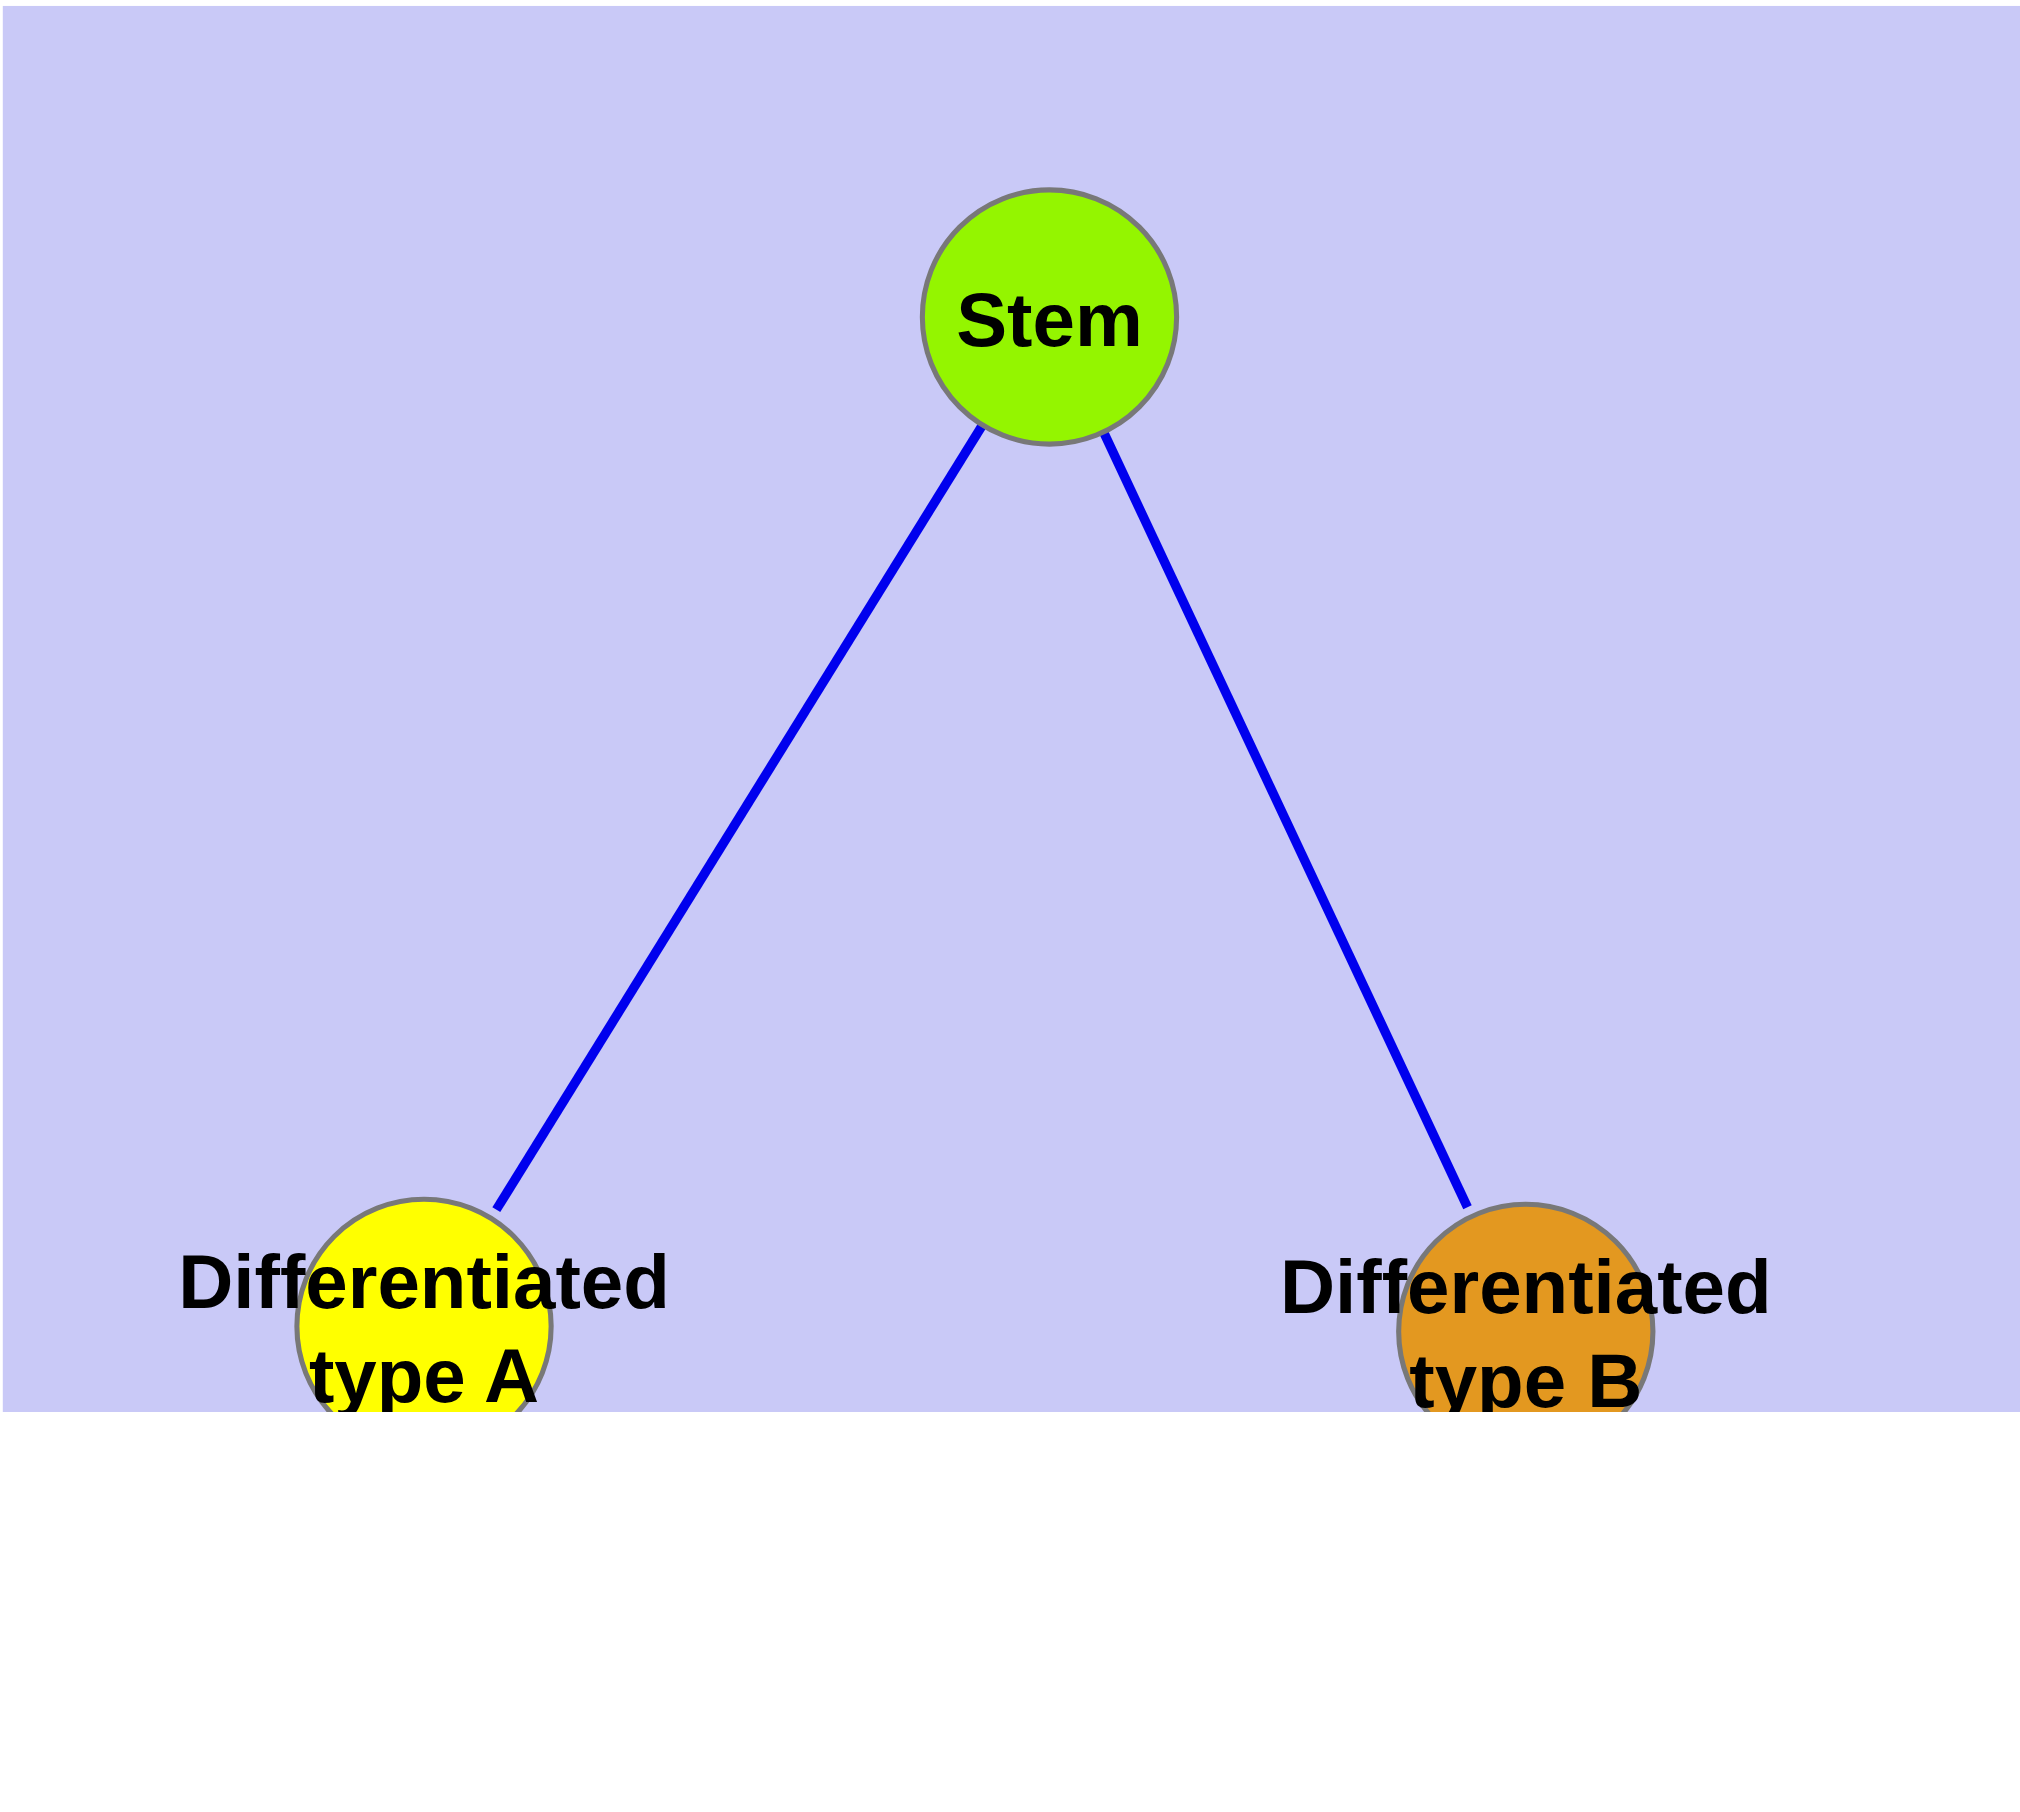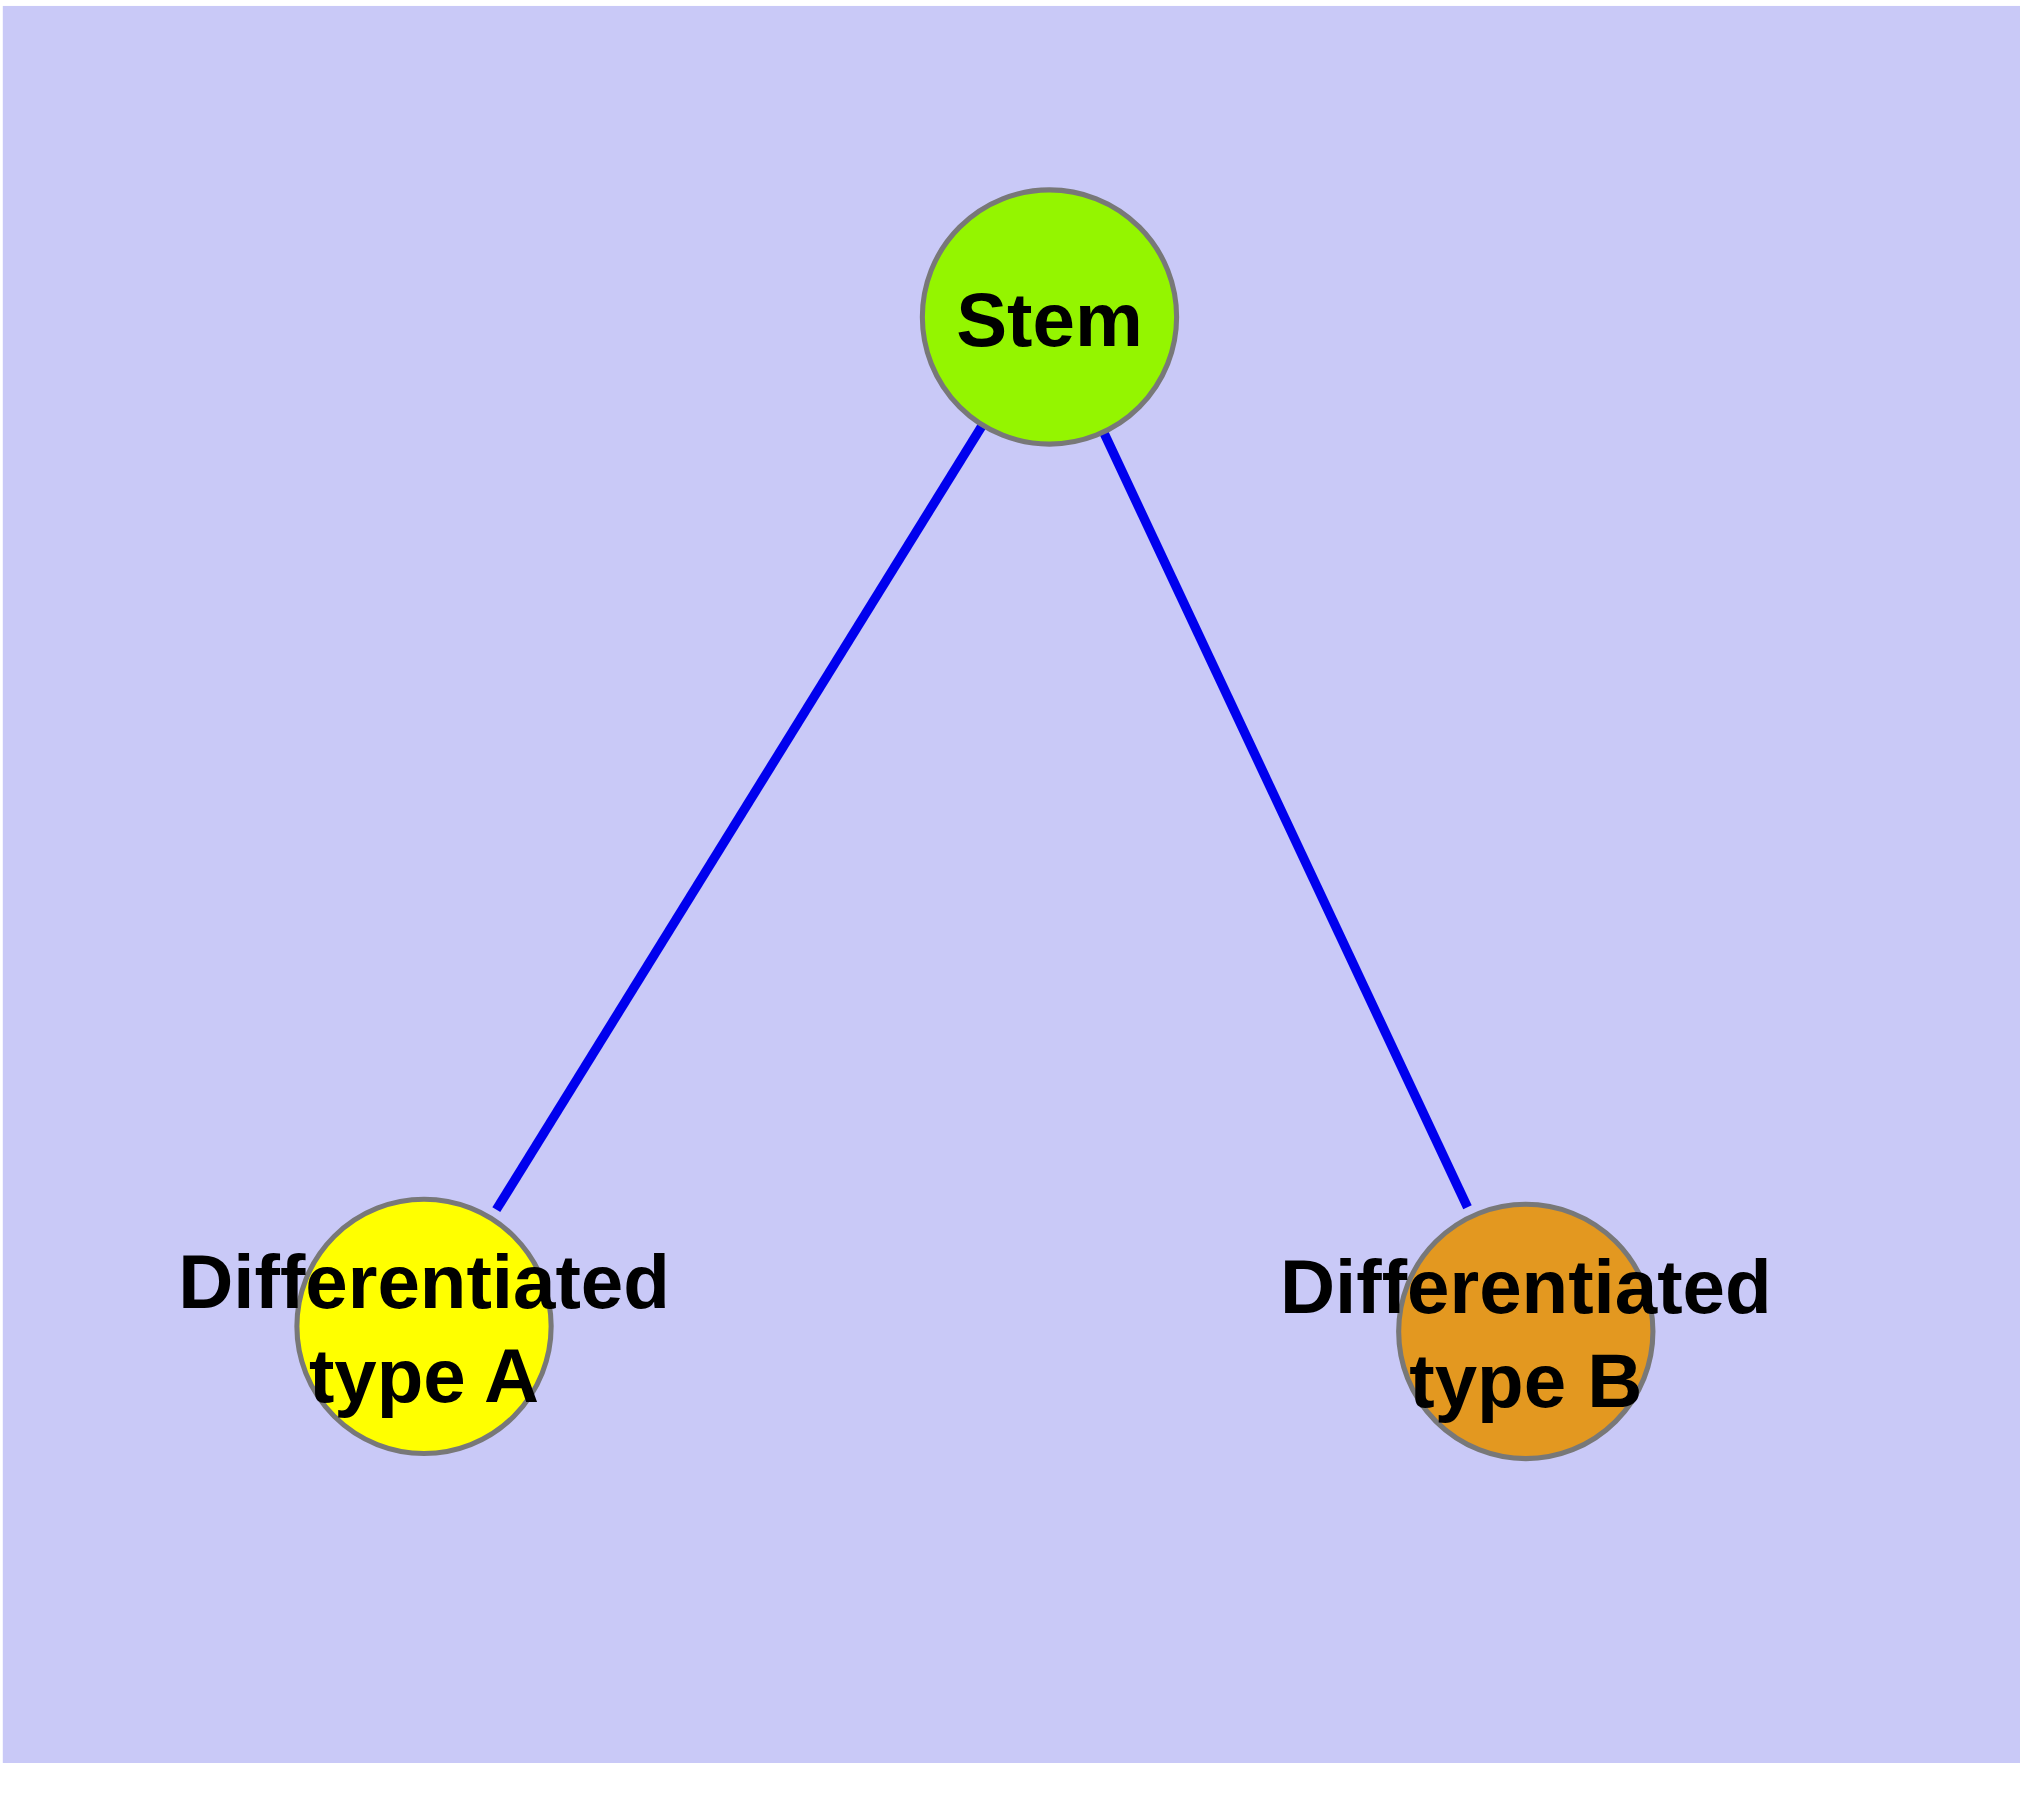--- a/index.html
+++ b/index.html
@@ -3,21 +3,21 @@
 <meta charset="utf-8">
 <style>
   html, body {
     margin: 0;
     padding: 0;
     background: #ffffff;
   }
   .stage {
     position: relative;
     width: 2021px;
-    height: 1763px;
+    height: 1412px;
     overflow: hidden;
     text-decoration: underline;
   }
   svg {
     display: block;
   }
   .node-label {
     font-family: "Liberation Sans", "DejaVu Sans", sans-serif;
     font-weight: bold;
   }

